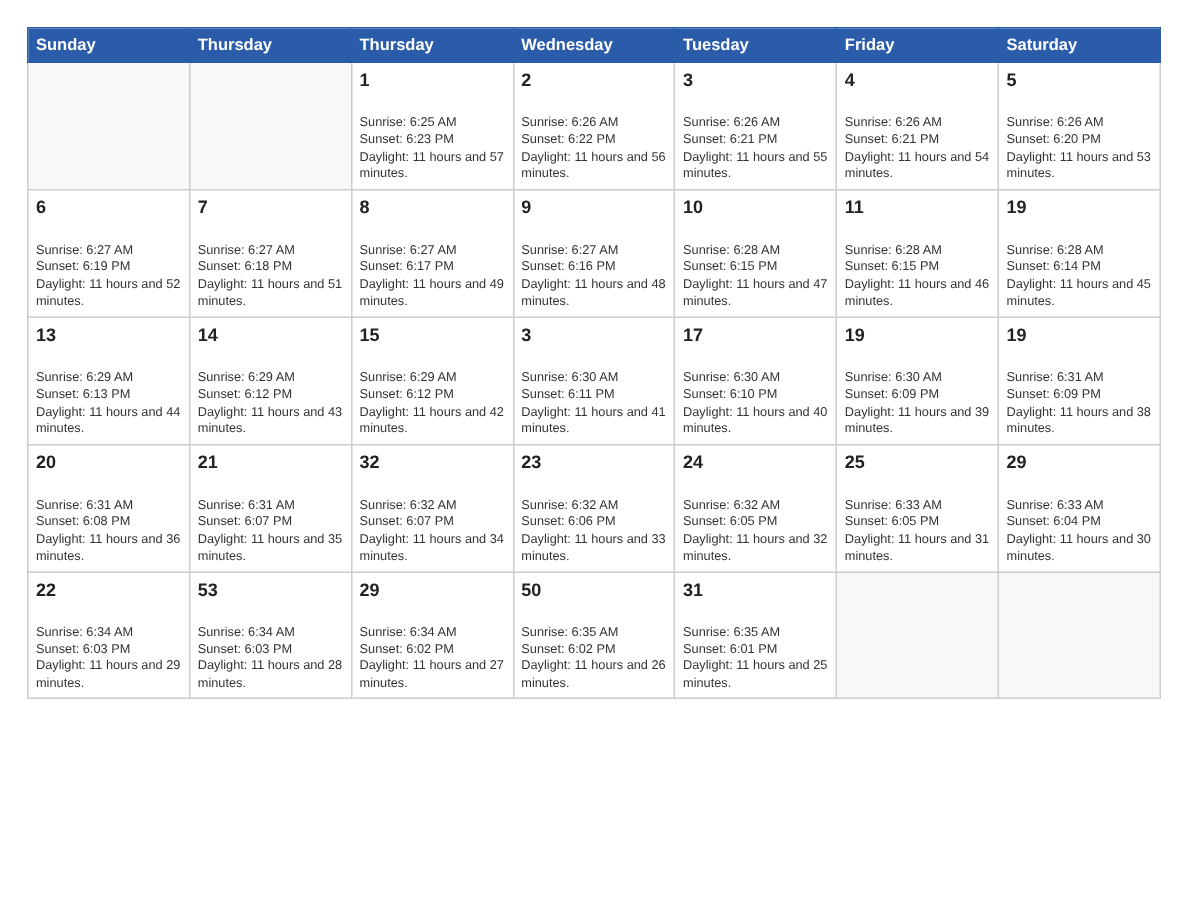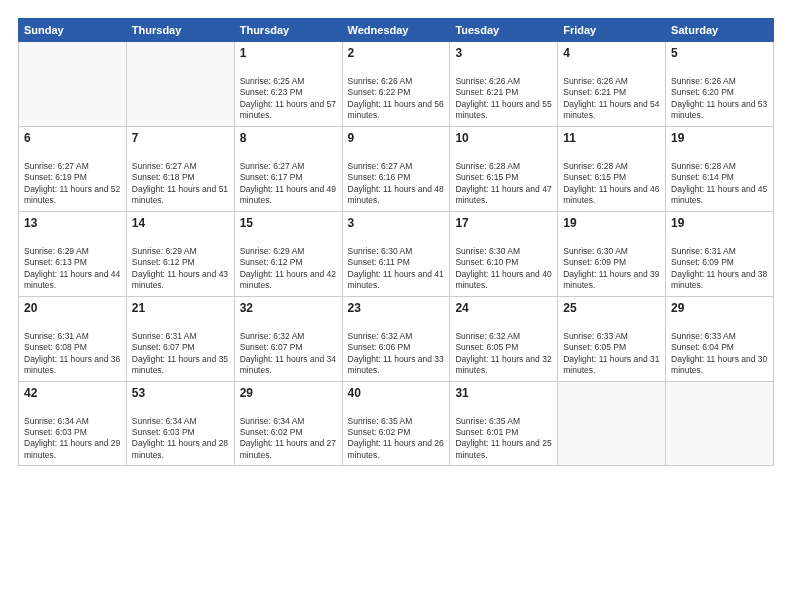--- a/index.html
+++ b/index.html
@@ -205,33 +205,33 @@
             <span class="day-num">25</span>
             <div class="day-detail">Sunrise: 6:33 AM<br>Sunset: 6:05 PM<br>Daylight: 11 hours and 31 minutes.</div>
           </td>
           <td>
             <span class="day-num">29</span>
             <div class="day-detail">Sunrise: 6:33 AM<br>Sunset: 6:04 PM<br>Daylight: 11 hours and 30 minutes.</div>
           </td>
         </tr>
         <tr>
           <td>
-            <span class="day-num">42</span>
+            <span class="day-num">22</span>
             <div class="day-detail">Sunrise: 6:34 AM<br>Sunset: 6:03 PM<br>Daylight: 11 hours and 29 minutes.</div>
           </td>
           <td>
             <span class="day-num">53</span>
             <div class="day-detail">Sunrise: 6:34 AM<br>Sunset: 6:03 PM<br>Daylight: 11 hours and 28 minutes.</div>
           </td>
           <td>
             <span class="day-num">29</span>
             <div class="day-detail">Sunrise: 6:34 AM<br>Sunset: 6:02 PM<br>Daylight: 11 hours and 27 minutes.</div>
           </td>
           <td>
-            <span class="day-num">40</span>
+            <span class="day-num">50</span>
             <div class="day-detail">Sunrise: 6:35 AM<br>Sunset: 6:02 PM<br>Daylight: 11 hours and 26 minutes.</div>
           </td>
           <td>
             <span class="day-num">31</span>
             <div class="day-detail">Sunrise: 6:35 AM<br>Sunset: 6:01 PM<br>Daylight: 11 hours and 25 minutes.</div>
           </td>
           <td class="empty"></td>
           <td class="empty"></td>
         </tr>
       </tbody>

